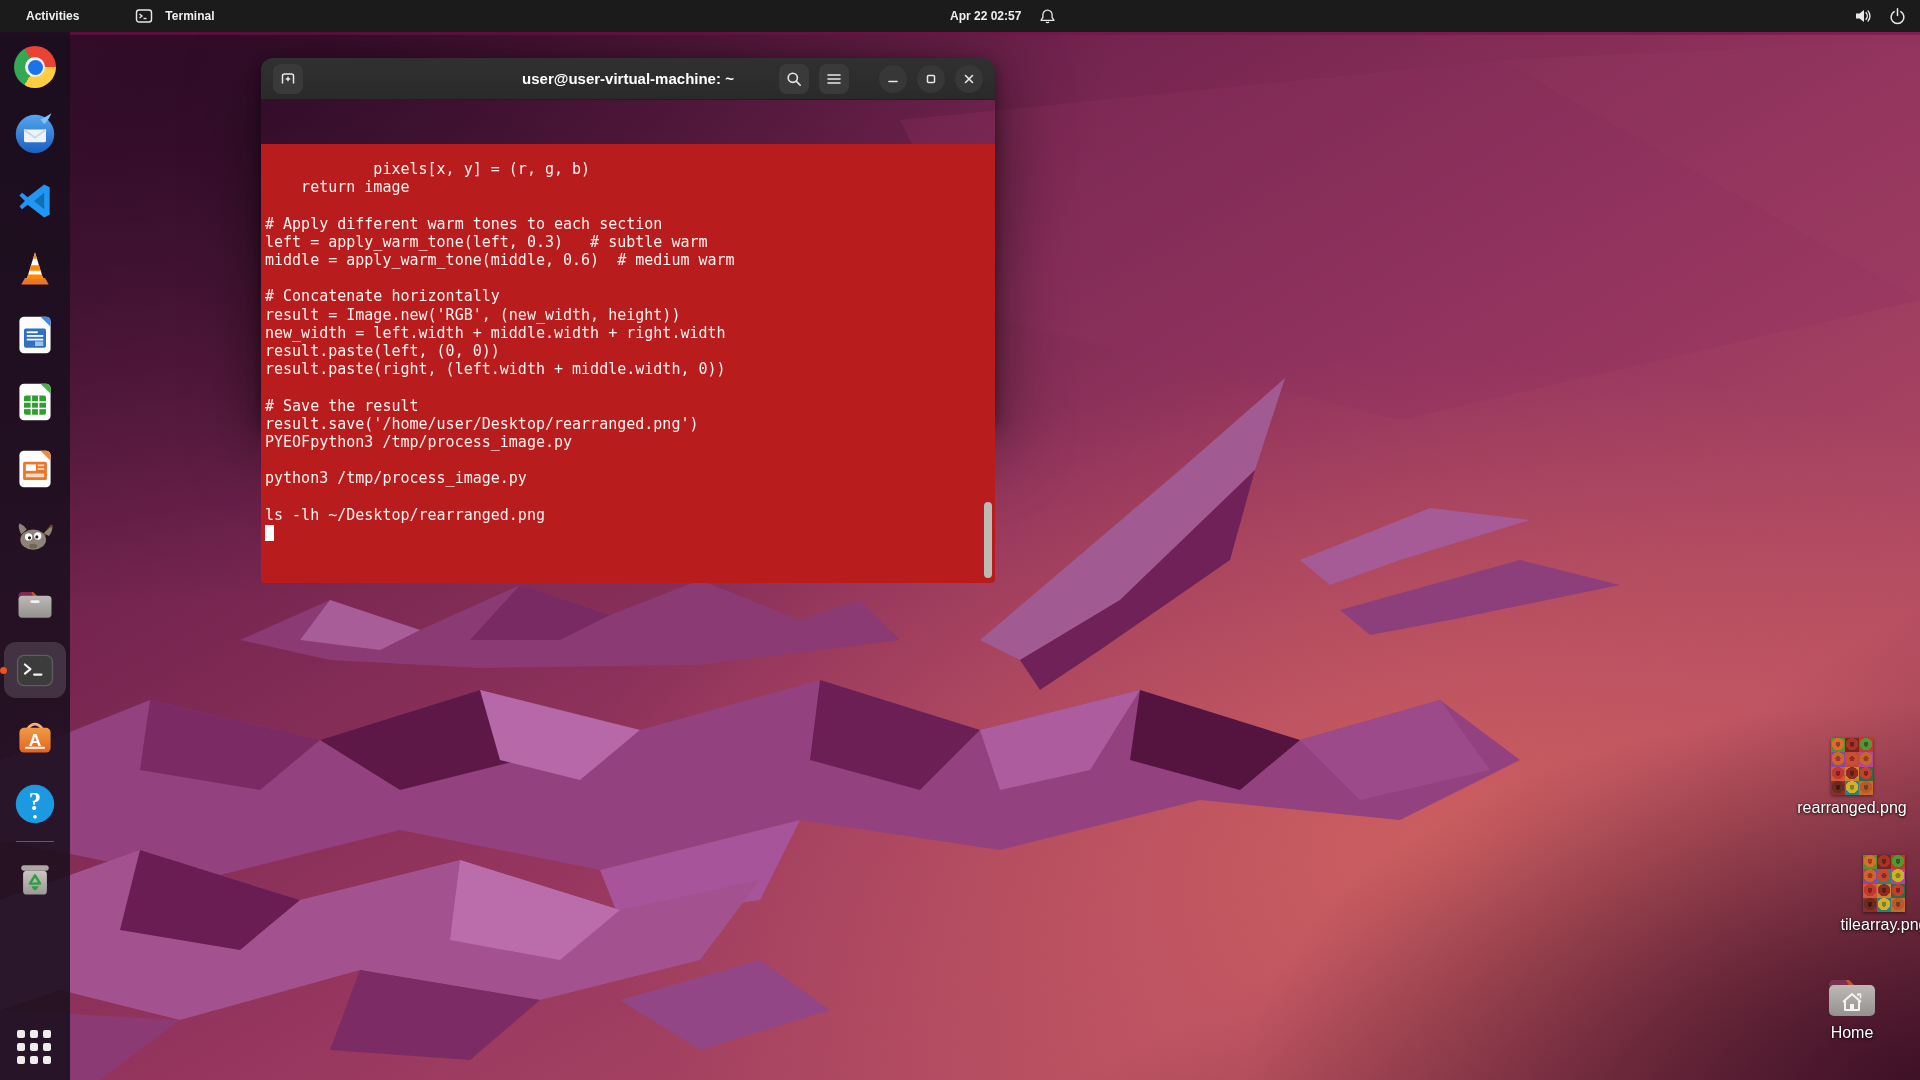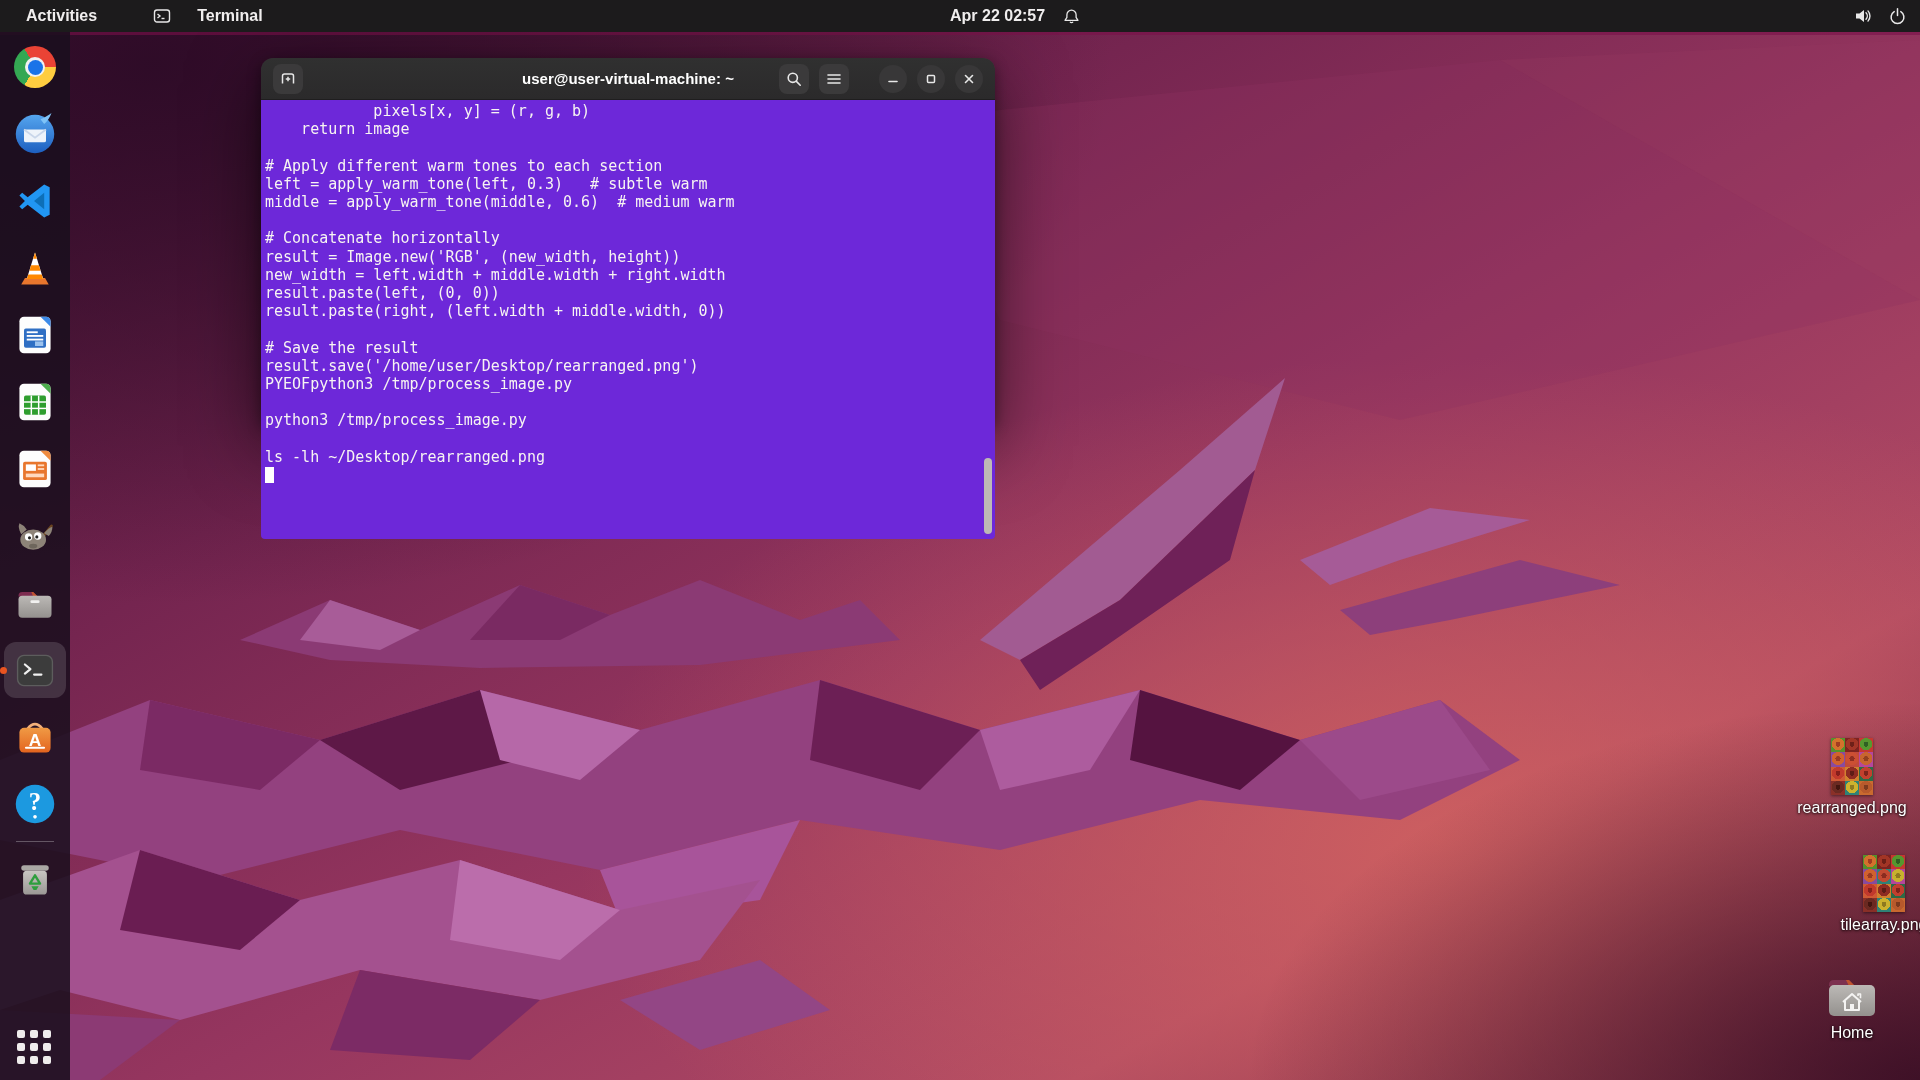--- a/index.html
+++ b/index.html
@@ -5,24 +5,24 @@
   * { margin:0; padding:0; box-sizing:border-box; }
   html,body { width:1920px; height:1080px; overflow:hidden; background:#000; }
   body { font-family:"Liberation Sans", sans-serif; position:relative; }
 
   
   .wallpaper { position:absolute; inset:0; z-index:0; }
 
   
   .topbar { position:absolute; left:0; top:0; width:1920px; height:32px;
     background:#1c1b1c; color:#f0eeee; z-index:40; display:flex; align-items:center;
-    font-size:16px; font-weight:600; }
+    font-size:12px; font-weight:600; }
   .tb-left { display:flex; align-items:center; gap:40px; padding-left:18px; }
   .tb-activities { padding:2px 8px; border-radius:6px; cursor:pointer; }
-  .tb-appmenu { display:flex; align-items:center; gap:26px; padding:2px 8px; border-radius:6px; cursor:pointer; }
+  .tb-appmenu { display:flex; align-items:center; gap:12px; padding:2px 8px; border-radius:6px; cursor:pointer; }
   .tb-clock { position:absolute; left:950px; top:0; height:32px; display:flex; align-items:center; gap:18px; cursor:pointer; }
   .tb-right { position:absolute; right:10px; top:0; height:32px; display:flex; align-items:center; gap:16px; padding-right:4px; cursor:pointer; }
 
   
   .dock { position:absolute; left:0; top:32px; width:70px; height:1048px;
     background:rgba(26,15,30,0.88); z-index:30; display:flex; flex-direction:column;
     align-items:center; padding-top:11px; padding-bottom:14px; gap:19px; }
   .dock-item { width:48px; height:48px; display:flex; align-items:center; justify-content:center;
     position:relative; cursor:pointer; flex:0 0 auto; }
   .dock-item.active::before { content:""; position:absolute; left:-7px; top:-4px; width:62px; height:56px;
@@ -47,22 +47,22 @@
     border-radius:12px 12px 4px 4px; box-shadow:0 22px 70px rgba(0,0,0,0.55), 0 4px 14px rgba(0,0,0,0.4); }
   .headerbar { height:42px; background:linear-gradient(#303030,#2b2a2b); border-bottom:1px solid #1f1e1f;
     border-radius:12px 12px 0 0; position:relative; display:flex; align-items:center; padding:0 12px; }
   .hb-title { position:absolute; left:0; right:0; text-align:center; color:#ffffff;
     font-size:15px; font-weight:700; pointer-events:none; }
   .hb-btn { width:30px; height:30px; border-radius:8px; background:#3b3a3b; color:#e8e8e8;
     display:flex; align-items:center; justify-content:center; cursor:pointer; }
   .hb-btn.round { border-radius:50%; width:28px; height:28px; background:#383738; }
   .hb-right { margin-left:auto; display:flex; align-items:center; gap:10px; }
   .hb-gap { width:10px; }
-  .term-body { position:relative; height:439px; background:#6d28d9; border-radius:0 0 4px 4px;
-    overflow:hidden; padding:2px 0 0 4px; cursor:text; }
+  .term-body { position:relative; height:439px; background:#b91c1c; border-radius:0 0 4px 4px;
+    overflow:hidden; padding:16px 0 0 4px; cursor:text;margin-top:44px; }
   .term-line { font-family:"DejaVu Sans Mono","Liberation Mono",monospace; font-size:15px;
     line-height:18.2px; min-height:18.2px; color:#f7f4f2; white-space:pre; }
   .cursor { display:inline-block; width:9px; height:16px; background:#ffffff; vertical-align:-3px; }
   .term-scrollbar { position:absolute; right:3px; top:358px; width:8px; height:76px;
     background:#bdb9b5; border-radius:4px; cursor:grab; }
 
   
   .desk-icon { position:absolute; width:124px; z-index:5; text-align:center; cursor:pointer; }
   .thumb { width:42px; height:57px; margin:0 auto; display:grid;
     grid-template-columns:repeat(3,1fr); grid-template-rows:repeat(4,1fr);

